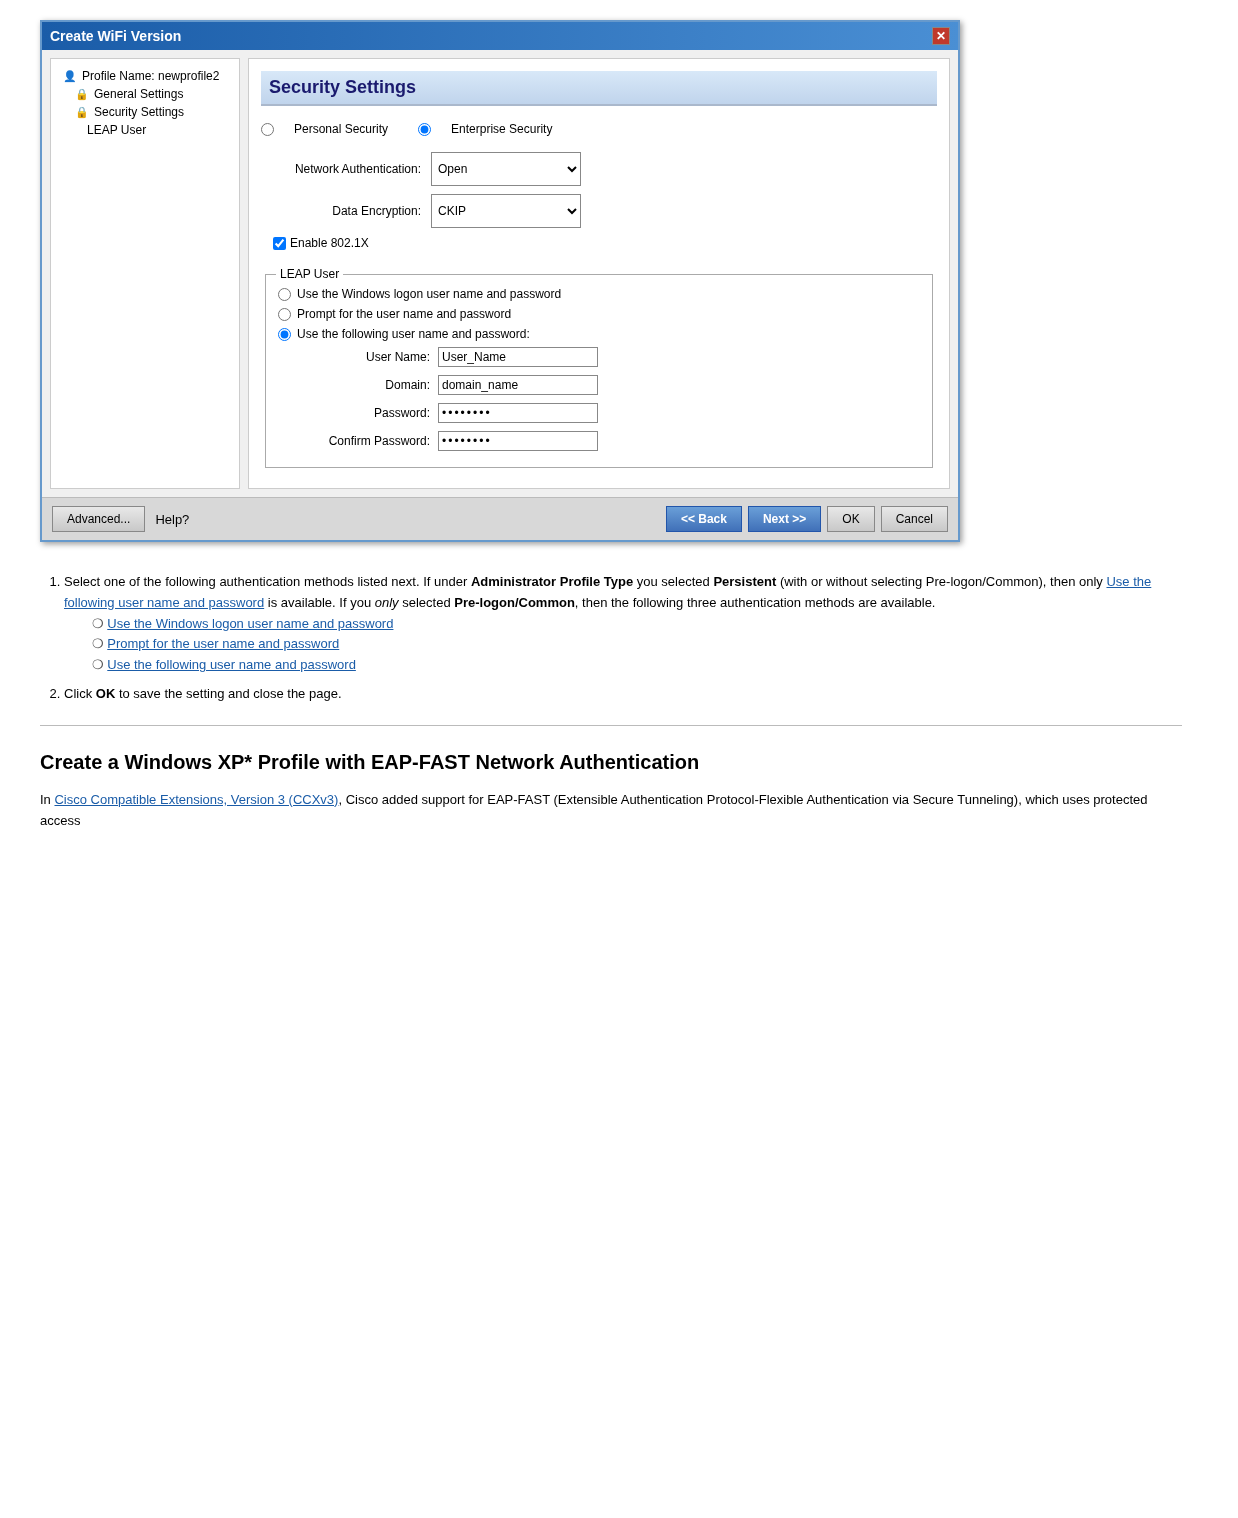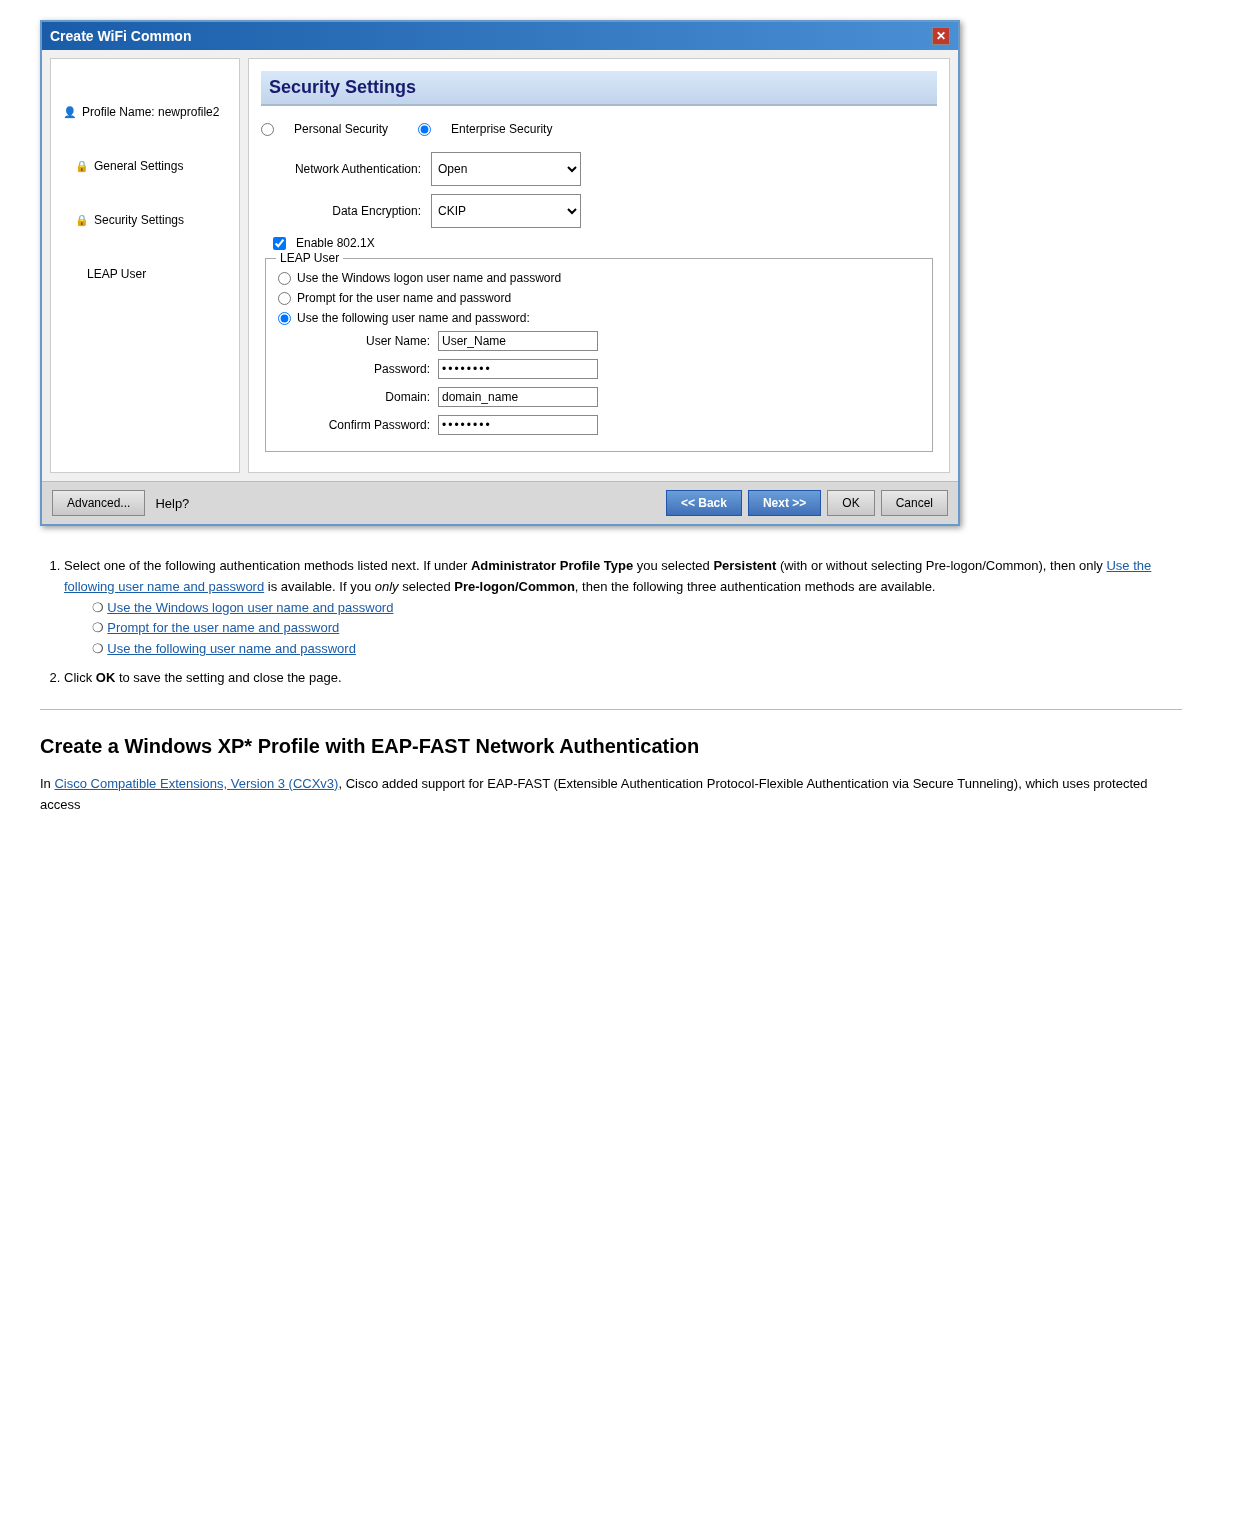--- a/index.html
+++ b/index.html
@@ -57,21 +57,20 @@
       border: 1px solid #ccc;
       padding: 8px;
       font-size: 12px;
     }
     .left-panel-item {
       display: flex;
       align-items: center;
       gap: 5px;
       padding: 2px 0;
       padding-left: 4px;
-      margin-top: 36px;
     }
     .left-panel-item.indent1 { padding-left: 16px; }
     .left-panel-item.indent2 { padding-left: 28px; }
     .icon-lock {
       width: 14px; height: 14px;
       display: inline-block;
       flex-shrink: 0;
       position: relative;
     }
     .icon-lock::before {
@@ -140,22 +139,22 @@
       width: 150px;
       height: 34px;
       font-size: 12px;
       border: 1px solid #888;
       background: #fff;
       padding: 0 2px;
     }
     .checkbox-row {
       display: flex;
       align-items: center;
-      gap: 10px;
-      margin-bottom: 8px;
+      gap: 4px;
+      margin-bottom: 24px;
       padding-left: 12px;
       font-size: 12px;
     }
 
     .cisco-btn {
       background: linear-gradient(to bottom, #6699cc, #3366aa);
       color: #fff;
       border: 1px solid #2255aa;
       padding: 4px 10px;
       font-size: 12px;
@@ -292,21 +291,21 @@
       margin-bottom: 12px;
     }
   </style>
 </head>
 <body>
 
 <div class="dialog-wrapper">
   <div class="dialog">
 
     <div class="dialog-titlebar">
-      <span>Create WiFi Common</span>
+      <span>Create WiFi Version</span>
       <button class="dialog-close-btn">✕</button>
     </div>
 
     <div class="dialog-body">
 
       <div class="left-panel">
         <div class="left-panel-item">
           <span class="icon-profile"></span>
           <span>Profile Name: newprofile2</span>
         </div>
@@ -383,27 +382,27 @@
               <input type="radio" name="leapuser" checked="" style="">
               <label>Use the following user name and password:</label>
             </div>
 
             <div class="sub-form-row">
               <div class="sub-form-label">User Name:</div>
               <input type="text" class="text-input" value="User_Name" style="">
             </div>
 
             <div class="sub-form-row">
+              <div class="sub-form-label">Domain:</div>
+              <input type="text" class="text-input" value="domain_name" style="">
+            </div>
+
+            <div class="sub-form-row">
               <div class="sub-form-label">Password:</div>
               <input type="password" class="password-input" value="xxxxxxxx" style="">
-            </div>
-
-            <div class="sub-form-row">
-              <div class="sub-form-label">Domain:</div>
-              <input type="text" class="text-input" value="domain_name" style="">
             </div>
 
             <div class="sub-form-row">
               <div class="sub-form-label">Confirm Password:</div>
               <input type="password" class="password-input" value="xxxxxxxx" style="">
             </div>
           </div>
         </div>
       </div>
     </div>

